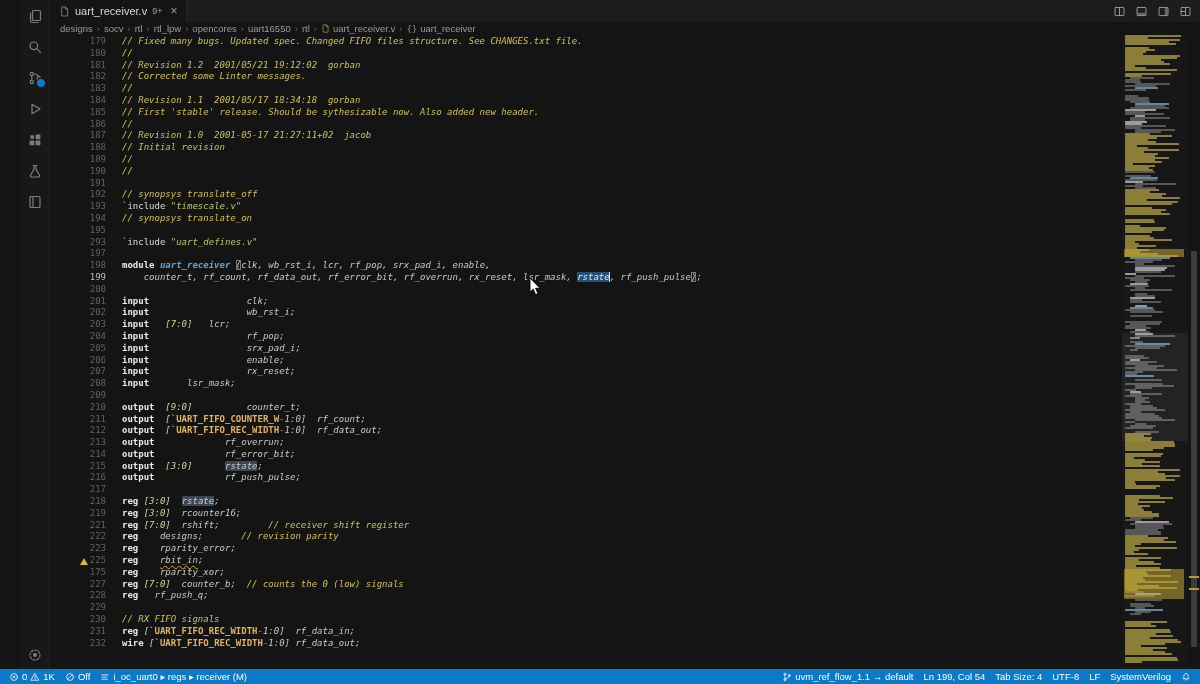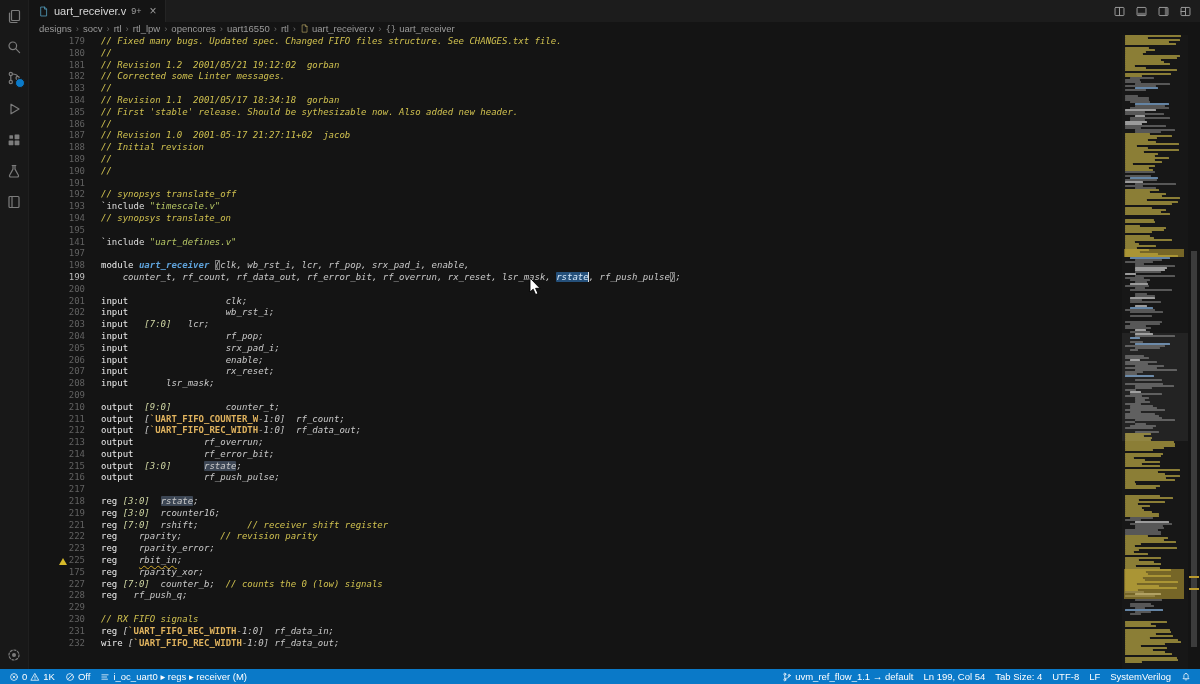--- a/index.html
+++ b/index.html
@@ -1,18 +1,18 @@
 <!DOCTYPE html>
 <html><head>
 <meta charset="utf-8">
 <style>
   html,body{margin:0;padding:0;}
   body{width:1200px;height:684px;background:#141414;font-family:"Liberation Sans",sans-serif;
        overflow:hidden;position:relative;color:#ccc;}
-  .app{display:flex;height:670px;}
+  .app{display:flex;height:670px;padding-left:21px;}
 
   
   .activitybar{width:28px;background:#181818;border-right:1px solid #1f1f1f;
                display:flex;flex-direction:column;align-items:center;flex:none;}
   .ab-item{width:28px;height:31px;display:flex;align-items:center;justify-content:center;
            color:#7c7c7c;position:relative;cursor:pointer;}
   .ab-item svg{width:16px;height:16px;}
   .ab-badge{position:absolute;right:3px;bottom:5px;width:8px;height:8px;border-radius:50%;
             background:#0a7ac9;border:1px solid #181818;}
   .ab-spacer{flex:1;}
@@ -37,21 +37,21 @@
   .bc-sep{color:#686868;}
   .bc-braces{color:#8f8f8f;font-size:9px;font-family:"DejaVu Sans Mono",monospace;}
 
   
   .editor{flex:1;display:flex;min-height:0;background:#141414;position:relative;}
   .code{flex:1;overflow:hidden;position:relative;padding-top:1px;}
   .line{display:flex;height:11.8px;position:relative;}
   .ln{width:56px;text-align:right;color:#616161;font:9px/11.8px "DejaVu Sans Mono",monospace;flex:none;}
   .ln.active{color:#bdbdbd;}
   .lc{margin-left:16px;font:italic 9px/11.8px "DejaVu Sans Mono",monospace;color:#c9c9c9;white-space:pre;}
-  .tk-kw{font-style:normal;font-weight:normal;color:#eaeaea;}
+  .tk-kw{font-style:normal;font-weight:bold;color:#eaeaea;}
   .tk-cm{color:#cfc04f;}
   .tk-str{color:#b6c665;}
   .tk-dir{color:#dedede;font-style:normal;}
   .tk-ent{color:#5ea2da;font-weight:bold;}
   .tk-mc{color:#e0b35e;font-weight:bold;font-style:normal;}
   .tk-num{color:#cfd6a3;}
   .tk-hl1{background:#25507a;color:#d5e8fb;border-radius:1px;}
   .tk-hl2{background:#3c4654;border-radius:1px;}
   .tk-brk{outline:1px solid #7b7b7b;outline-offset:-1px;}
   .tk-wrn{text-decoration:underline wavy #d0a92c 1px;text-underline-offset:2px;}
@@ -292,21 +292,21 @@
           </div>
           <div class="line">
             <span class="ln">194</span>
             <span class="lc"><span class="tk-cm">// synopsys translate_on</span></span>
           </div>
           <div class="line">
             <span class="ln">195</span>
             <span class="lc"></span>
           </div>
           <div class="line">
-            <span class="ln">141</span>
+            <span class="ln">293</span>
             <span class="lc"><span class="tk-dir">`include</span><span class="tk-tx"> </span><span class="tk-str">"uart_defines.v"</span></span>
           </div>
           <div class="line">
             <span class="ln">197</span>
             <span class="lc"></span>
           </div>
           <div class="line">
             <span class="ln">198</span>
             <span class="lc"><span class="tk-kw">module</span><span class="tk-tx"> </span><span class="tk-ent">uart_receiver</span><span class="tk-tx"> </span><span class="tk-brk">(</span><span class="tk-tx">clk, wb_rst_i, lcr, rf_pop, srx_pad_i, enable,</span></span>
           </div>
@@ -393,21 +393,21 @@
           <div class="line">
             <span class="ln">219</span>
             <span class="lc"><span class="tk-kw">reg</span><span class="tk-tx"> </span><span class="tk-num">[3:0]</span><span class="tk-tx">  rcounter16;</span></span>
           </div>
           <div class="line">
             <span class="ln">221</span>
             <span class="lc"><span class="tk-kw">reg</span><span class="tk-tx"> </span><span class="tk-num">[7:0]</span><span class="tk-tx">  rshift;         </span><span class="tk-cm">// receiver shift register</span></span>
           </div>
           <div class="line">
             <span class="ln">222</span>
-            <span class="lc"><span class="tk-kw">reg</span><span class="tk-tx">    rparity;       </span><span class="tk-cm">// revision parity</span></span>
+            <span class="lc"><span class="tk-kw">reg</span><span class="tk-tx">    designs;       </span><span class="tk-cm">// revision parity</span></span>
           </div>
           <div class="line">
             <span class="ln">223</span>
             <span class="lc"><span class="tk-kw">reg</span><span class="tk-tx">    rparity_error;</span></span>
           </div>
           <div class="line">
             <span class="gwarn"></span>
             <span class="ln">225</span>
             <span class="lc"><span class="tk-kw">reg</span><span class="tk-tx">    </span><span class="tk-wrn">rbit_in</span><span class="tk-tx">;</span></span>
           </div>

